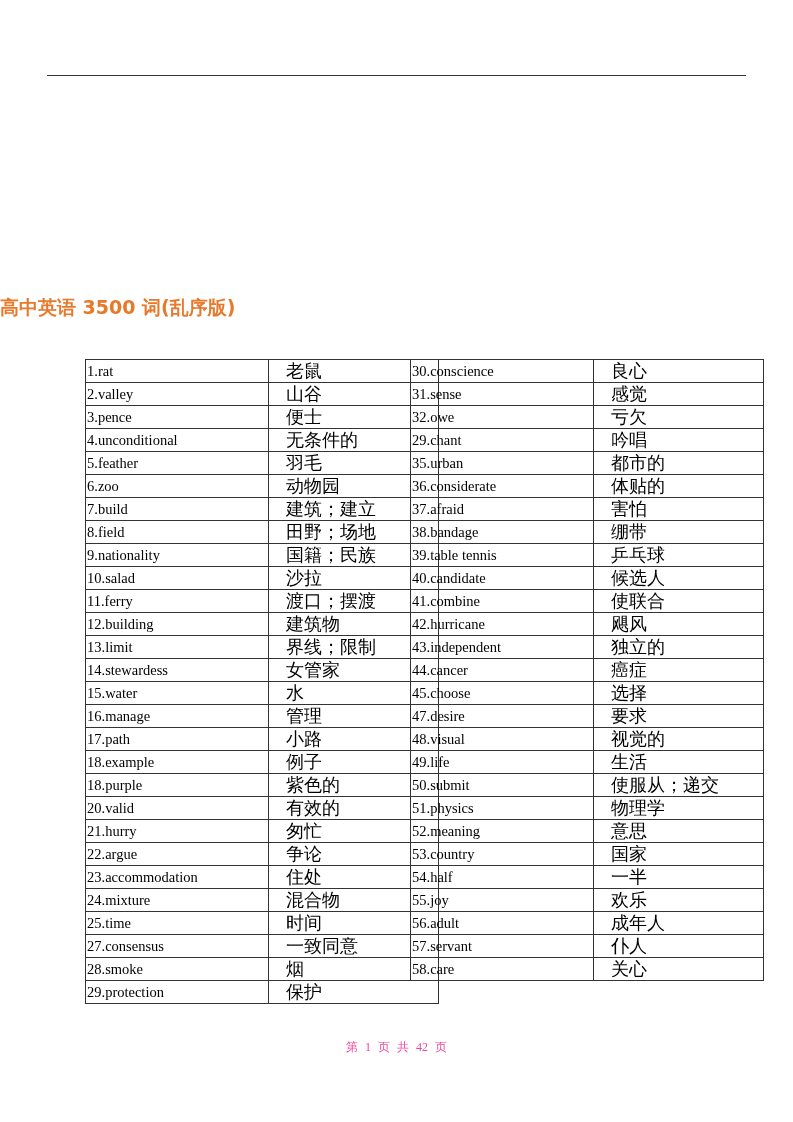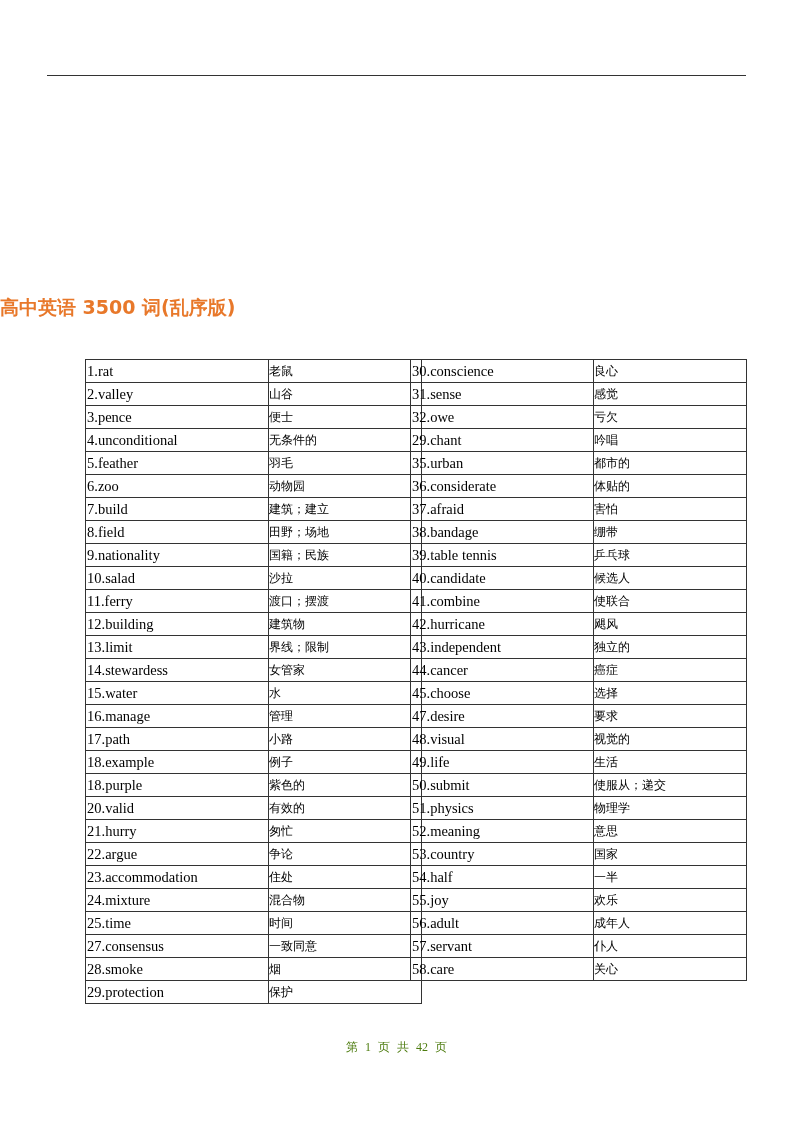--- a/index.html
+++ b/index.html
@@ -16,27 +16,27 @@
     table.vocab {
       position: absolute; top: 359px; border-collapse: collapse;
       font-family: "Liberation Serif", serif; font-size: 14.5px; color: #000;
     }
     table.vocab td {
       border: 1px solid #333333; height: 22px; padding: 0 0 0 1px;
       line-height: 22px; white-space: nowrap; vertical-align: bottom;
     }
     table.vocab td.en { width: 181px; }
     table.vocab td.zh {
-      width: 152px; font-family: "DejaVu Sans", sans-serif; font-size: 12px; padding-left: 0;
+      width: 152px; font-family: "DejaVu Sans", sans-serif; font-size: 18px; padding-left: 17px;
     }
     #table-left { left: 44px; margin-left: 41px; }
     #table-right { left: 410px; }
     .page-footer {
       position: absolute; left: 0; top: 1039px; width: 793px; text-align: center;
-      font-family: "Liberation Serif", serif; font-size: 12px; color: #4d7c0f;
+      font-family: "Liberation Serif", serif; font-size: 12px; color: #ec4899;
       word-spacing: 4px;
     }
   </style>
 </head>
 <body>
 
 <div class="header-rule"></div>
 
 <div class="doc-title">高中英语 3500 词(乱序版)</div>
 

